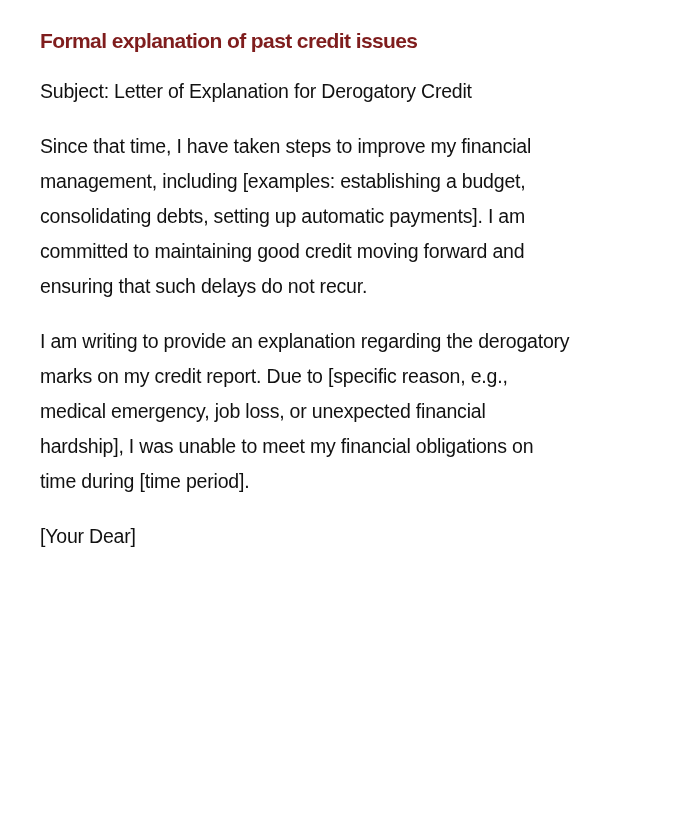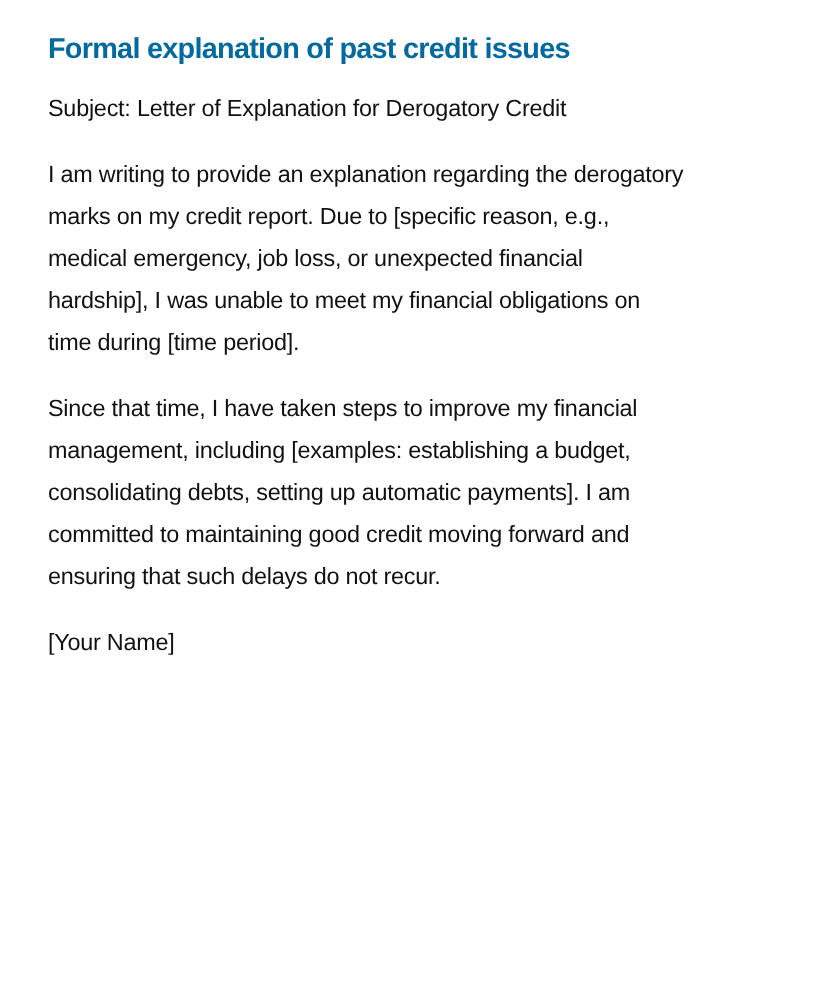--- a/index.html
+++ b/index.html
@@ -11,46 +11,46 @@
       width: 700px;
       height: 832px;
       overflow: hidden;
       font-family: "Liberation Sans", "DejaVu Sans", sans-serif;
       color: #111111;
     }
     .page {
       padding: 24px 40px 0 40px;
     }
     .title {
-      font-size: 24px;
+      font-size: 21px;
       font-weight: bold;
       letter-spacing: -0.6px;
       margin: 0 0 16px 0;
       line-height: 34px;
-      color: #0369a1;
+      color: #7f1d1d;
     }
     .para {
       font-size: 19.5px;
       line-height: 35px;
       margin: 0 0 20px 0;
       letter-spacing: -0.2px;
       white-space: pre-line;
     }
     .subject { margin-bottom: 20px; }
   </style>
 </head>
 <body>
 
 <div class="page">
   <h1 class="title">Formal explanation of past credit issues</h1>
   <p class="para subject">Subject: Letter of Explanation for Derogatory Credit</p>
+  <p class="para">Since that time, I have taken steps to improve my financial
+management, including [examples: establishing a budget,
+consolidating debts, setting up automatic payments]. I am
+committed to maintaining good credit moving forward and
+ensuring that such delays do not recur.</p>
   <p class="para">I am writing to provide an explanation regarding the derogatory
 marks on my credit report. Due to [specific reason, e.g.,
 medical emergency, job loss, or unexpected financial
 hardship], I was unable to meet my financial obligations on
 time during [time period].</p>
-  <p class="para">Since that time, I have taken steps to improve my financial
-management, including [examples: establishing a budget,
-consolidating debts, setting up automatic payments]. I am
-committed to maintaining good credit moving forward and
-ensuring that such delays do not recur.</p>
-  <p class="para">[Your Name]</p>
+  <p class="para">[Your Dear]</p>
 </div>
 
 </body></html>

